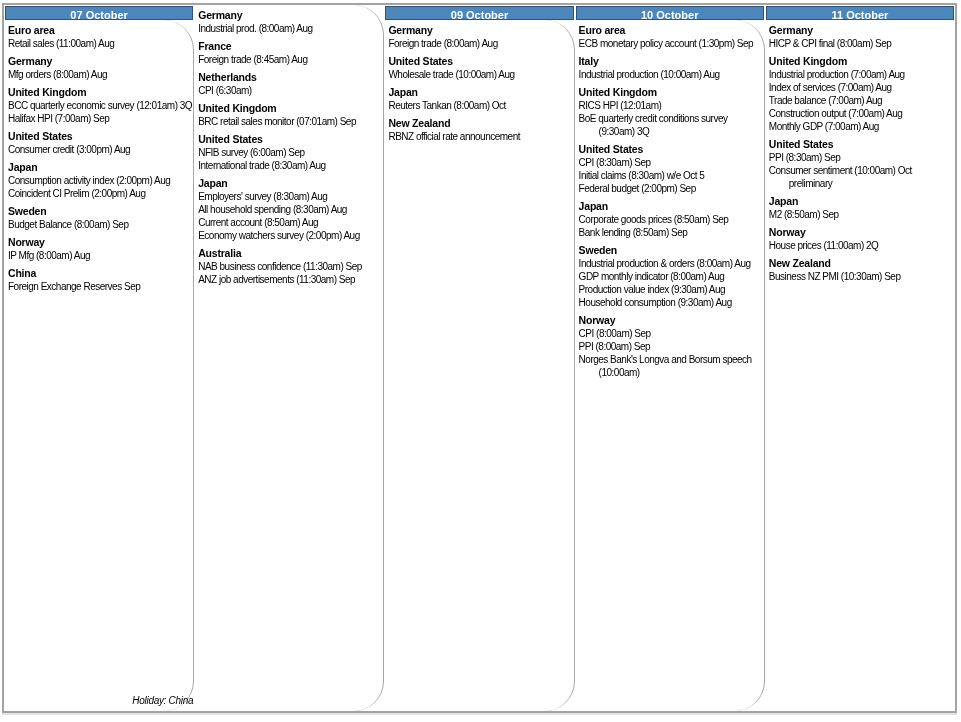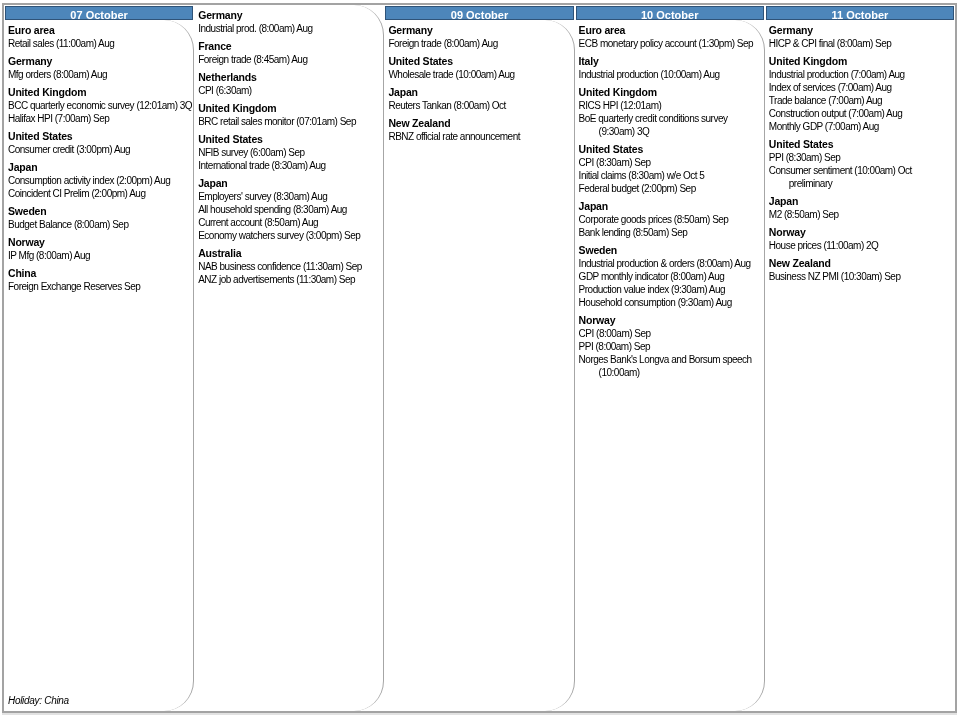--- a/index.html
+++ b/index.html
@@ -41,21 +41,21 @@
   .country{
     font-weight:bold;font-size:10.5px;letter-spacing:-0.2px;
     padding-left:4px;line-height:13px;
   }
   .event{
     padding-left:24px;padding-right:1px;text-indent:-20px;
     letter-spacing:-0.5px;line-height:13px;
   }
   .footnote{
     margin-top:auto;font-style:italic;padding-left:4px;
-    letter-spacing:-0.3px;line-height:13px;padding-bottom:1px;
+    letter-spacing:-0.3px;line-height:13px;padding-bottom:1px;text-align:right;
   }
 </style>
 </head>
 <body>
 
 <div class="cal-table">
 
 <div class="col">
       <div class="hdr">07 October</div>
       <div class="colbody">
@@ -117,21 +117,21 @@
         <div class="block">
           <div class="country">United States</div>
           <div class="event">NFIB survey (6:00am) Sep</div>
           <div class="event">International trade (8:30am) Aug</div>
         </div>
         <div class="block">
           <div class="country">Japan</div>
           <div class="event">Employers' survey (8:30am) Aug</div>
           <div class="event">All household spending (8:30am) Aug</div>
           <div class="event">Current account (8:50am) Aug</div>
-          <div class="event">Economy watchers survey (3:00pm) Sep</div>
+          <div class="event">Economy watchers survey (2:00pm) Aug</div>
         </div>
         <div class="block">
           <div class="country">Australia</div>
           <div class="event">NAB business confidence (11:30am) Sep</div>
           <div class="event">ANZ job advertisements (11:30am) Sep</div>
         </div>
       </div>
     </div>
     <div class="col">
       <div class="hdr">09 October</div>

